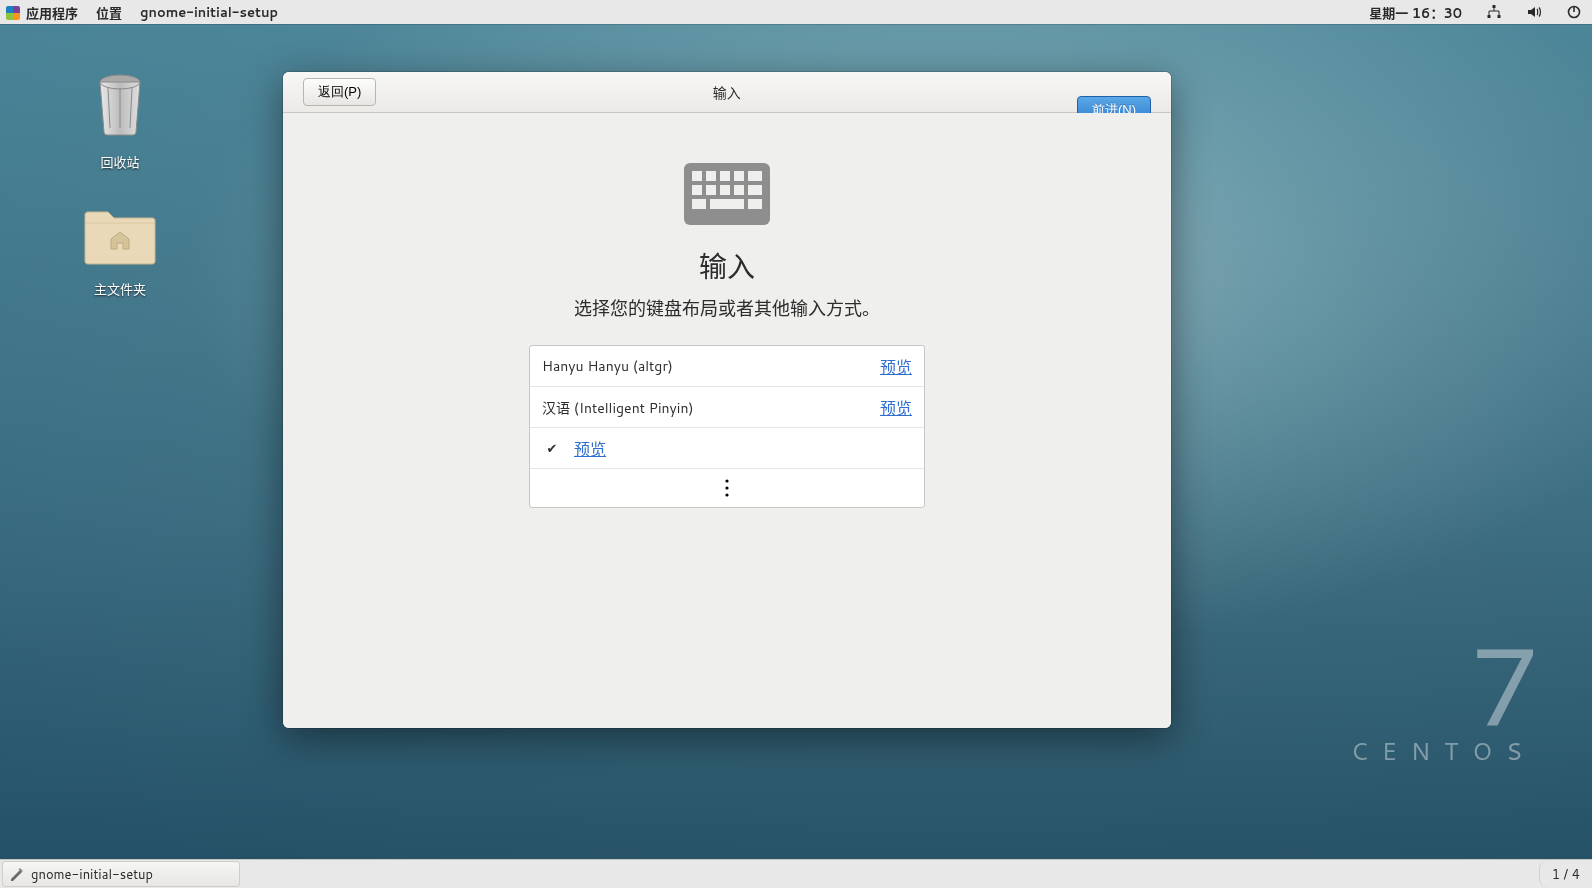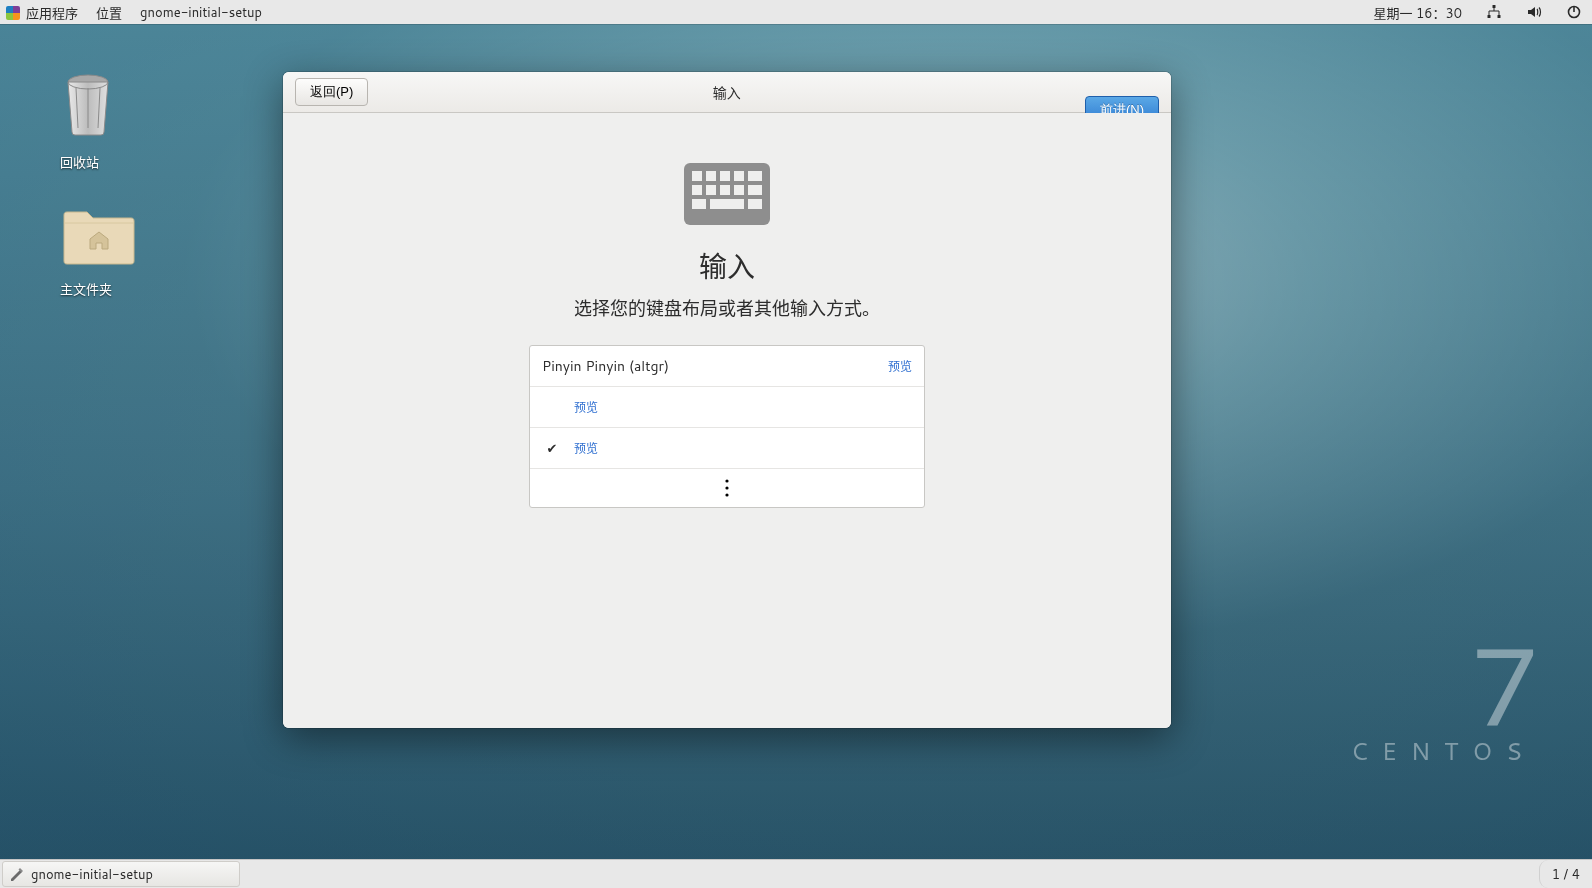--- a/index.html
+++ b/index.html
@@ -34,37 +34,38 @@
     background: #e8e8e8;
     display: flex;
     align-items: center;
     font-size: 13px;
     color: #2a2a2a;
     box-shadow: 0 1px 0 rgba(0,0,0,0.15);
     z-index: 100;
   }
   .top-panel .tp-left { display: flex; align-items: center; gap: 18px; padding-left: 6px; }
   .top-panel .tp-right { margin-left: auto; display: flex; align-items: center; gap: 24px; padding-right: 10px; }
-  .tp-item { cursor: default; }
+  .tp-item { cursor: default; font-weight: bold; }
   .tp-icon { display: inline-flex; align-items: center; }
 
   .logo-centos {
     width: 14px; height: 14px;
     display: inline-block;
     background:
       conic-gradient(#7e3f98 0 90deg, #f7941d 90deg 180deg, #8cc63e 180deg 270deg, #1e7fc2 270deg 360deg);
     border-radius: 2px;
     margin-right: 6px;
     vertical-align: -2px;
   }
 
   
   .desk-icon {
     position: absolute;
     width: 120px;
+    text-align: center;
     color: #fff;
     font-size: 13px;
     text-shadow: 0 1px 2px rgba(0,0,0,.7);
     cursor: default;
   }
   .desk-icon .icon-graphic { margin: 0 auto 8px; }
   .trash-icon { left: 60px; top: 70px; }
   .home-icon  { left: 60px; top: 205px; }
 
   .trash-svg { width: 56px; height: 70px; }
@@ -106,21 +107,21 @@
     flex-direction: column;
     overflow: hidden;
   }
 
   .setup-header {
     height: 40px;
     background: linear-gradient(#f7f7f6,#eceae7);
     border-bottom: 1px solid #c9c7c3;
     display: flex;
     align-items: center;
-    padding: 0 12px;
+    padding: 0 20px;
   }
   .setup-header .title {
     flex: 1;
     text-align: center;
     font-size: 14px;
     color: #2c2c2c;
   }
 
   .hbtn {
     height: 28px;
@@ -182,21 +183,22 @@
   .layout-row:last-child { border-bottom: none; }
   .layout-row .name { flex: 1; }
   .layout-row .check {
     width: 20px;
     text-align: center;
     color: #2d2d2d;
     font-size: 13px;
   }
   .layout-row .preview {
     color: #2f6fd0;
-    font-size: 12px;
+    text-decoration: underline;
+    font-size: 16px;
     cursor: pointer;
     margin-left: 12px;
   }
   .layout-more {
     height: 38px;
     display: flex;
     align-items: center;
     justify-content: center;
     cursor: pointer;
   }
@@ -339,25 +341,26 @@
           <rect x="28" y="38" width="34" height="10"></rect>
           <rect x="66" y="38" width="14" height="10"></rect>
       </g>
     </svg>
 
     <h1>输入</h1>
     <div class="subtitle">选择您的键盘布局或者其他输入方式。</div>
 
     <div class="layout-list">
       <div class="layout-row">
-        <span class="name">Pinyin Pinyin (altgr)</span>
+        <span class="name">Hanyu Hanyu (altgr)</span>
         <span class="check"></span>
         <span class="preview">预览</span>
       </div>
       <div class="layout-row">
+        <span class="name">汉语  (Intelligent Pinyin)</span>
         <span class="check"></span>
         <span class="preview">预览</span>
       </div>
       <div class="layout-row">
         <span class="check">✔</span>
         <span class="preview">预览</span>
       </div>
       <div class="layout-more">
         <svg viewBox="0 0 4 18">
             <circle cx="2" cy="2" r="1.6"></circle>

